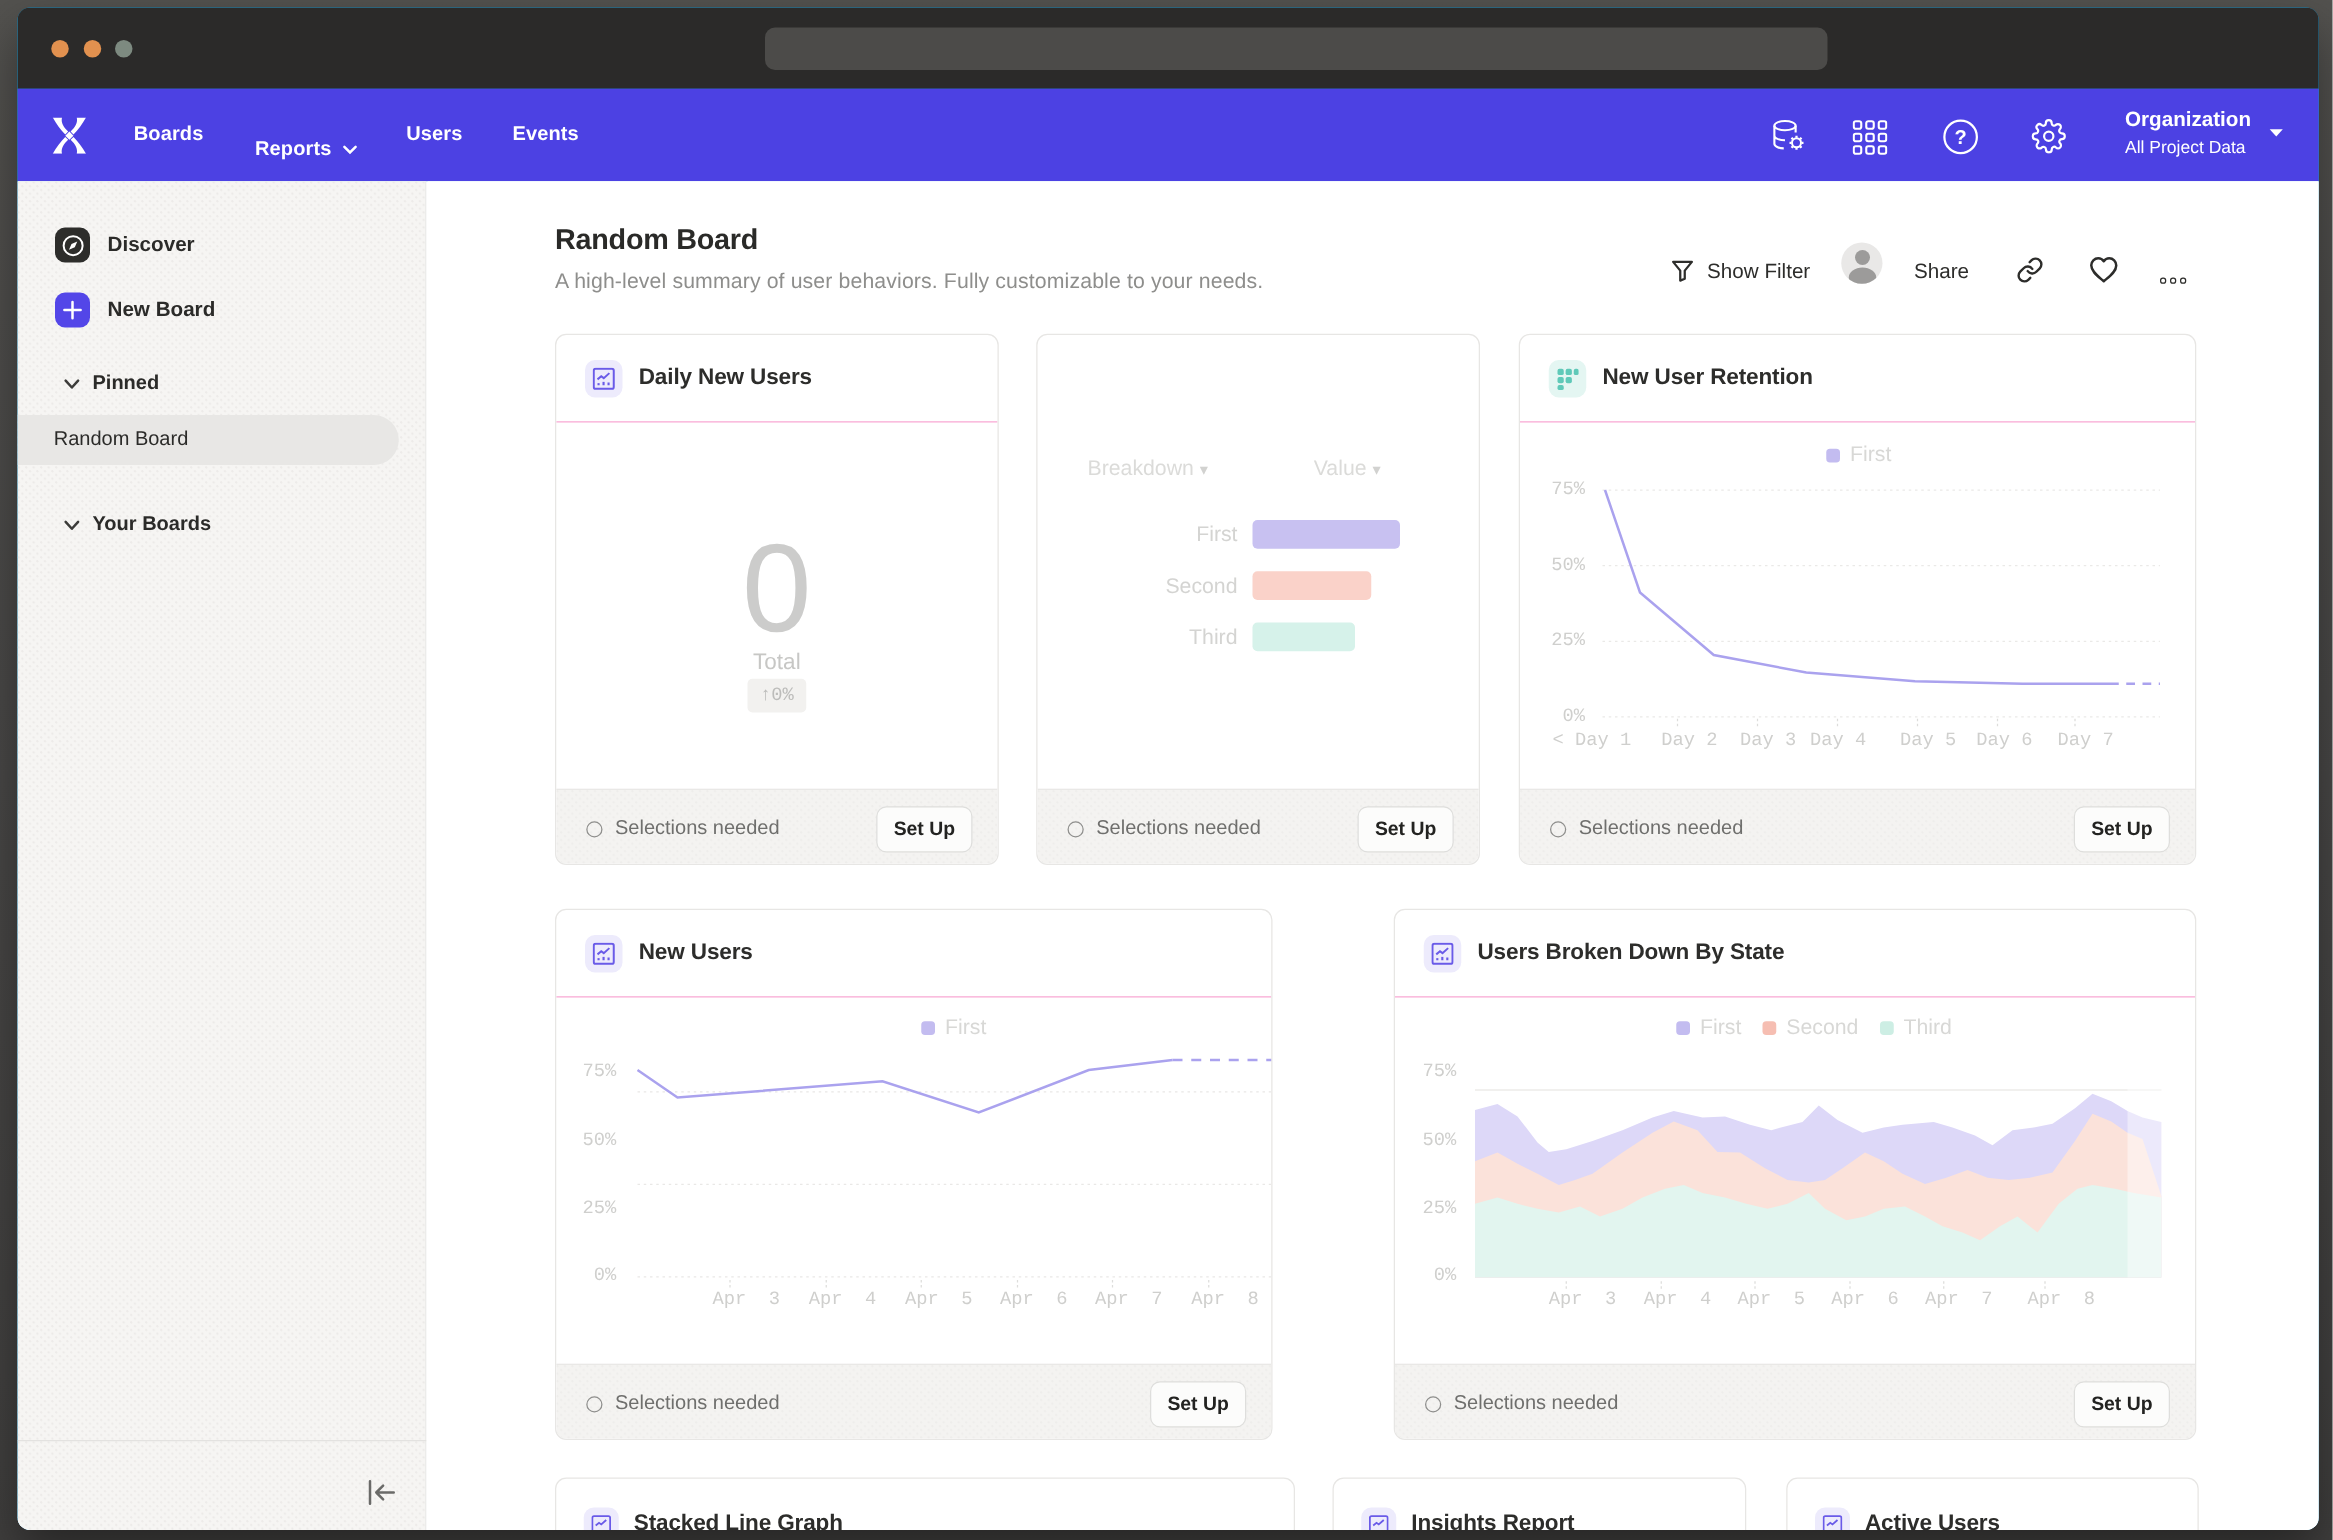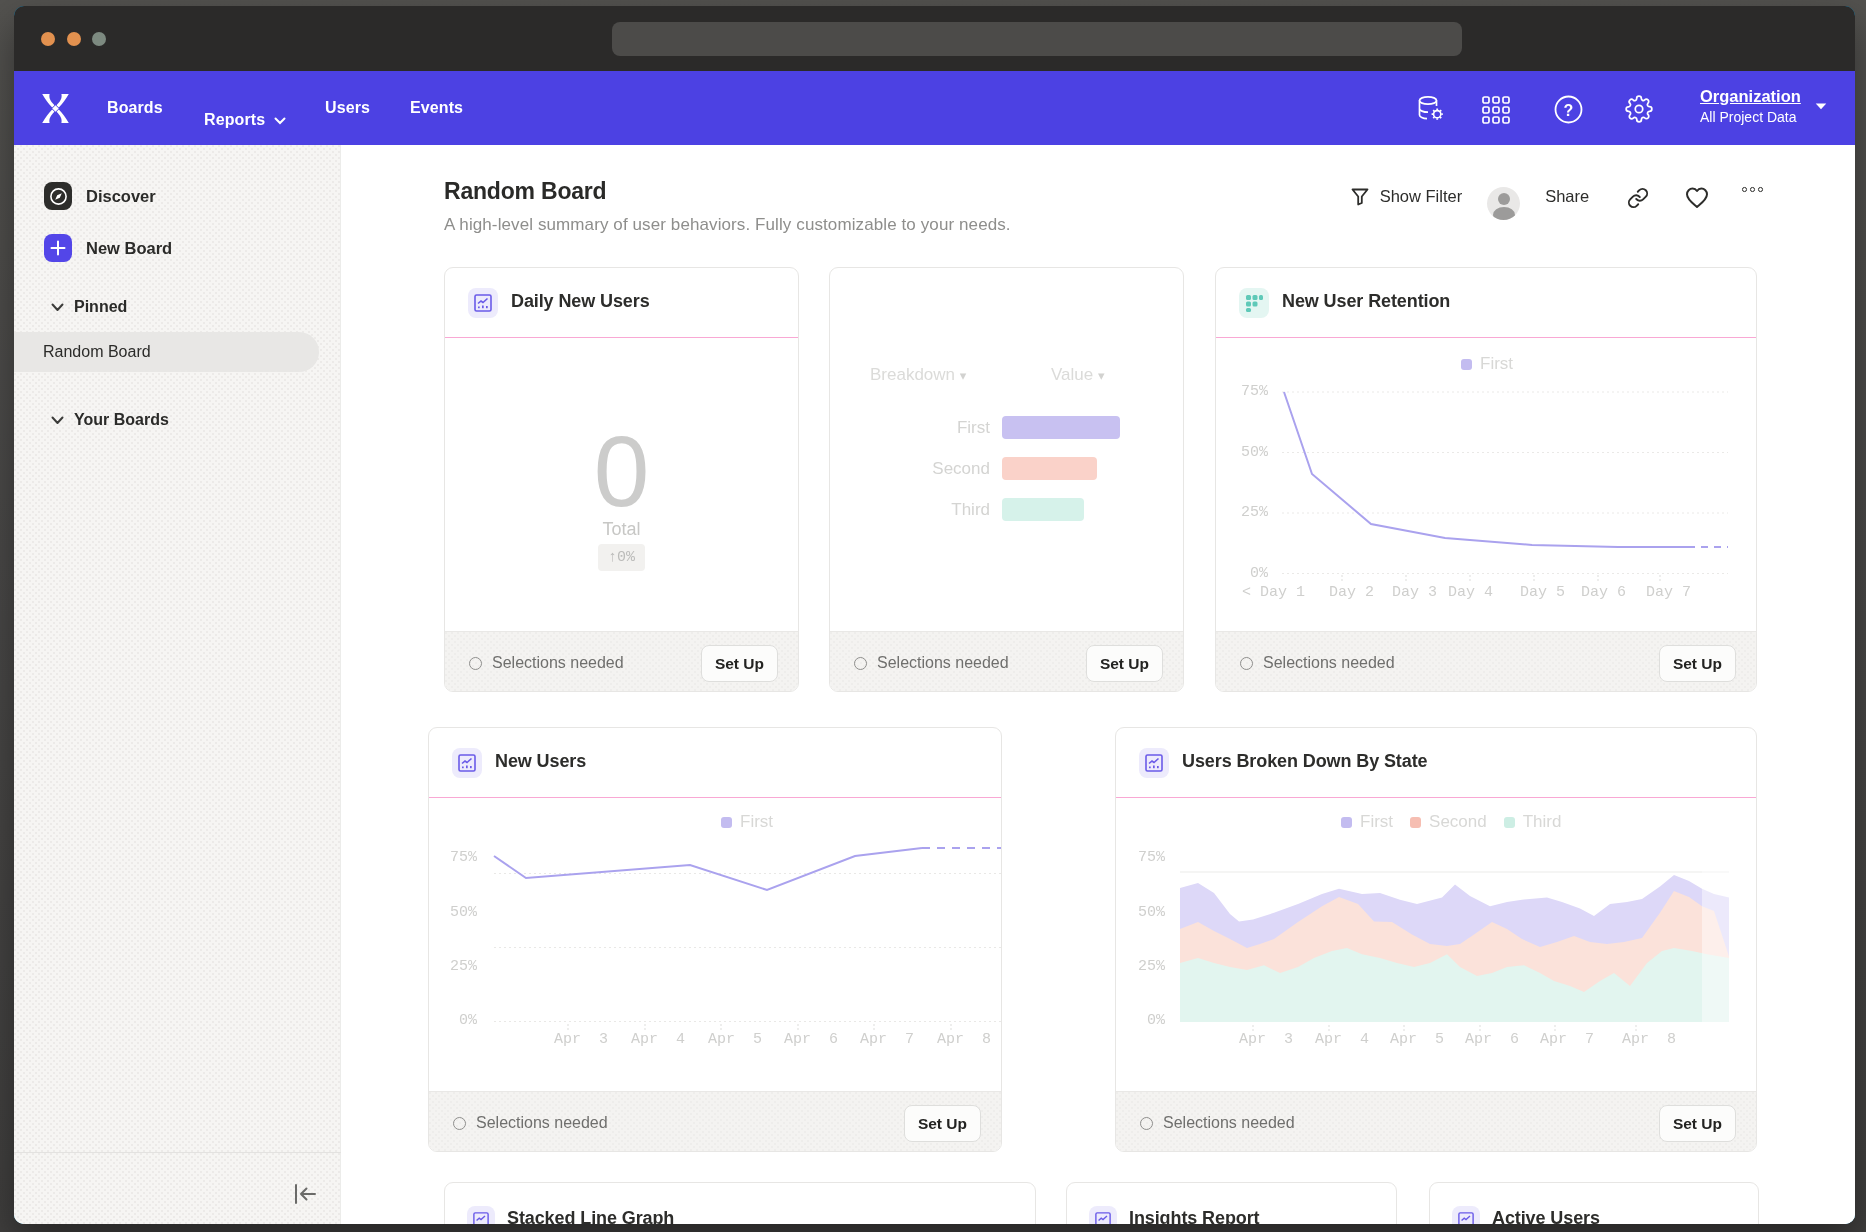--- a/index.html
+++ b/index.html
@@ -7,34 +7,34 @@
   body { font-family:"Liberation Sans", sans-serif; background:linear-gradient(180deg,#53524f 0%,#4a4948 45%,#403f3e 100%); position:relative; }
   .win { position:absolute; left:14px; top:6px; width:1841px; height:1218px; border-radius:10px; overflow:hidden; background:#0ea5e9; box-shadow:0 18px 40px rgba(0,0,0,0.4); }
   .titlebar { position:absolute; left:0; top:0; width:100%; height:65px; background:#2b2a29; }
   .tl { position:absolute; top:26px; width:14px; height:14px; border-radius:50%; }
   .addr { position:absolute; left:598px; top:16px; width:850px; height:34px; border-radius:8px; background:#4c4b49; }
   .nav { position:absolute; left:0; top:65px; width:100%; height:74px; background:#4c41e3; color:#fff; }
   .navitem { position:absolute; top:0; height:74px; line-height:74px; font-size:16px; font-weight:600; letter-spacing:0.1px; }
   .search { position:absolute; left:620px; top:14px; width:601px; height:46px; border-radius:8px; background:#4e44cb; }
   .search .stxt { position:absolute; left:45px; top:12px; font-size:16.5px; color:#c9c9ee; }
   .org { position:absolute; top:0; left:1686px; color:#fff; }
-  .org .l1 { font-size:16.5px; font-weight:700; margin-top:16px;text-decoration:underline; }
+  .org .l1 { font-size:16.5px; font-weight:700; margin-top:16px; }
   .org .l2 { font-size:14px; margin-top:3px; }
   .appbody { position:absolute; left:0; top:139px; width:1841px; height:1079px; background:#fff; }
   .sidebar { position:absolute; left:0; top:0; width:327px; height:1079px; background:#f6f5f3;
      background-image:radial-gradient(circle at 1px 1px, #eceae8 0.8px, transparent 1px), radial-gradient(circle at 4px 4px, #eceae8 0.8px, transparent 1px); background-size:6px 6px;
      border-right:1px solid #ececea; }
   .sideitem { position:absolute; display:flex; align-items:center; color:#2b2b29; }
   .icnsq { width:28px; height:28px; border-radius:8px; display:flex; align-items:center; justify-content:center; }
   .pill { position:absolute; left:0; top:187px; width:305px; height:40px; background:#e8e7e5; border-radius:0 20px 20px 0; line-height:40px; padding-left:29px; font-size:16px; color:#2b2b29; }
   .sbfootline { position:absolute; left:0; top:1007px; width:327px; border-top:1px solid #e3e2e0; }
   .content { position:absolute; left:328px; top:0; width:1513px; height:1079px; background:#fff; }
   h1.board { position:absolute; left:102px; top:33px; font-size:23px; font-weight:700; color:#2a2a28; letter-spacing:-0.2px; }
   .subtitle { position:absolute; left:102px; top:70px; font-size:17px; letter-spacing:0.1px; color:#8e8e8c; }
-  .controls { position:absolute; top:42px; right:92px; height:40px; display:flex; align-items:flex-start; color:#2d2d2b; }
+  .controls { position:absolute; top:42px; right:106px; height:40px; display:flex; align-items:flex-end; color:#2d2d2b; }
   .card { position:absolute; background:#fff; border:1px solid #e7e6e4; border-radius:9px; overflow:hidden; }
   .chead { position:absolute; left:0; top:0; width:100%; height:70px; border-bottom:1px solid #f9a8d4; }
   .cicon { position:absolute; left:23px; top:20px; width:30px; height:30px; border-radius:8px; background:#edebfc; display:flex; align-items:center; justify-content:center; }
   .cicon.teal { background:#e4f6f2; }
   .ctitle { position:absolute; left:66px; top:23px; font-size:18px; font-weight:700; color:#2d2d2b; letter-spacing:-0.1px; }
   .cfoot { position:absolute; left:0; bottom:0; width:100%; height:60px; background:#f4f3f1; border-top:1px solid #e9e8e6;
      background-image:radial-gradient(circle at 1px 1px, #eeedeb 0.8px, transparent 1px), radial-gradient(circle at 4px 4px, #eeedeb 0.8px, transparent 1px); background-size:6px 6px; }
   .selneed { position:absolute; left:24px; top:22px; font-size:16px; color:#6f6f6d; display:flex; align-items:center; }
   .selneed .circ { width:13px; height:13px; border:1.5px solid #8f8f8d; border-radius:50%; margin-right:10px; }
   .setup { position:absolute; right:20px; top:13px; height:37px; padding:0 13px; background:#fcfcfb; border:1px solid #dededc; border-radius:8px; font-size:15.5px; font-weight:700; color:#232321; line-height:35px; }
@@ -255,21 +255,21 @@
         <div class="axlbl" style="left:232px;top:316px;">Day 4</div>
         <div class="axlbl" style="left:304px;top:316px;">Day 5</div>
         <div class="axlbl" style="left:365px;top:316px;">Day 6</div>
         <div class="axlbl" style="left:430px;top:316px;">Day 7</div>
         <div class="cfoot">
           <div class="selneed"><div class="circ"></div>Selections needed</div>
           <div class="setup">Set Up</div>
         </div>
       </div>
 
-      <div class="card" style="left:86px; top:582px; width:574px; height:425px;">
+      <div class="card" style="left:102px; top:582px; width:574px; height:425px;">
         <div class="chead">
           <div class="cicon">
             <svg width="18" height="18" viewBox="0 0 18 18">
                 <g stroke="#6a5be8" stroke-width="1.6" fill="none">
                   <rect x="1" y="1" width="16" height="16" rx="1.5"></rect>
                   <path d="M4 9.5 L7 7 L9 8.5 L13.5 4.5"></path>
                 </g>
                 <g fill="#6a5be8">
                   <rect x="4" y="12.5" width="1.7" height="1.7"></rect>
                   <rect x="8" y="11.5" width="1.7" height="2.7"></rect>

